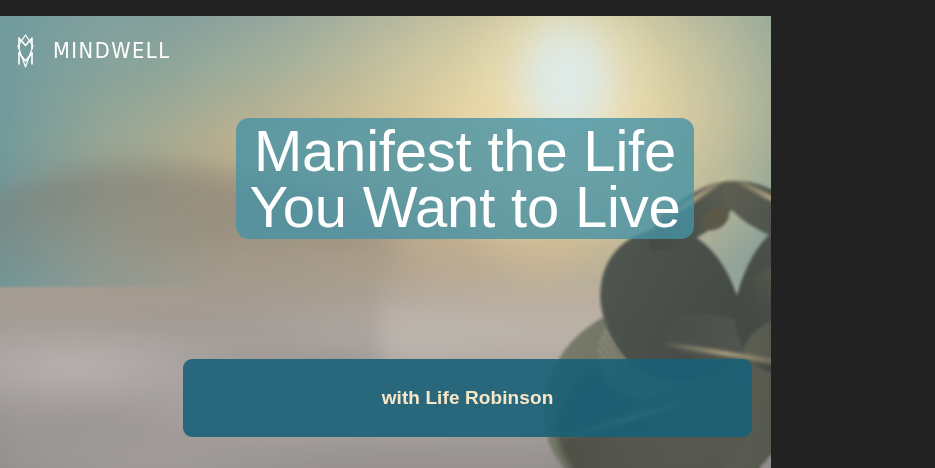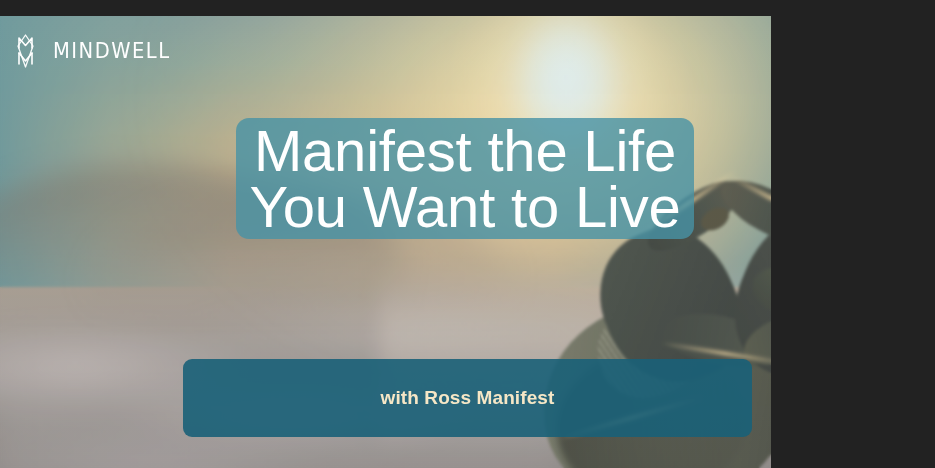--- a/index.html
+++ b/index.html
@@ -438,16 +438,16 @@
     </svg>
     <span class="logo-word">MINDWELL</span>
   </div>
 
   <div class="title-panel">
     <div class="title-line">Manifest the Life</div>
     <div class="title-line">You Want to Live</div>
   </div>
 
   <div class="details-panel">
-    <div class="presenter">with Ross Manifest</div>
+    <div class="presenter">with Life Robinson</div>
   </div>
 
 </div>
 
 </body></html>

